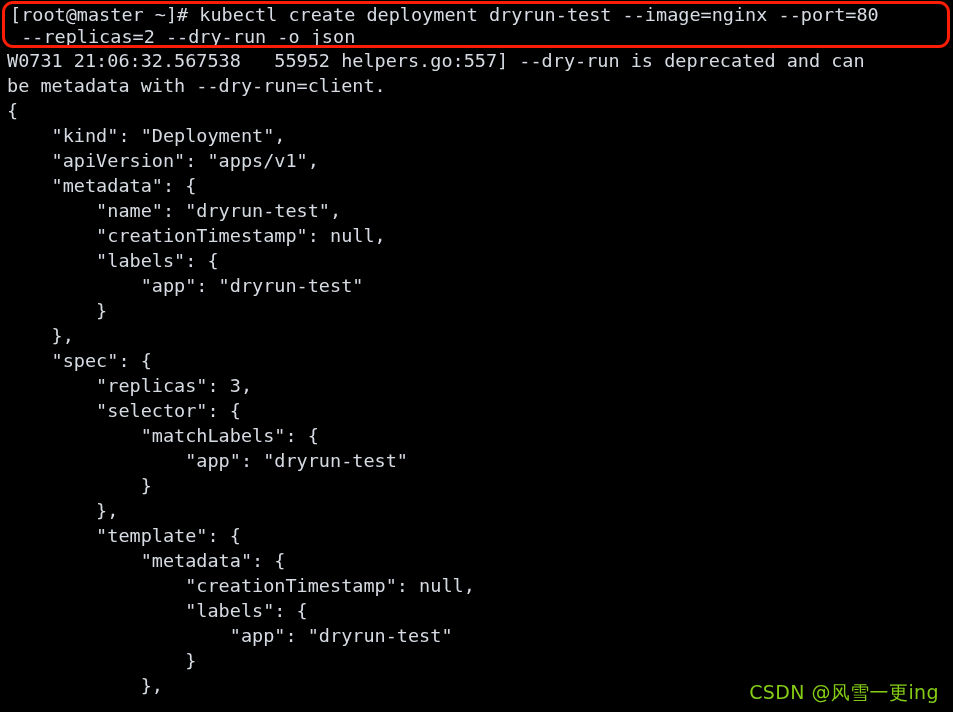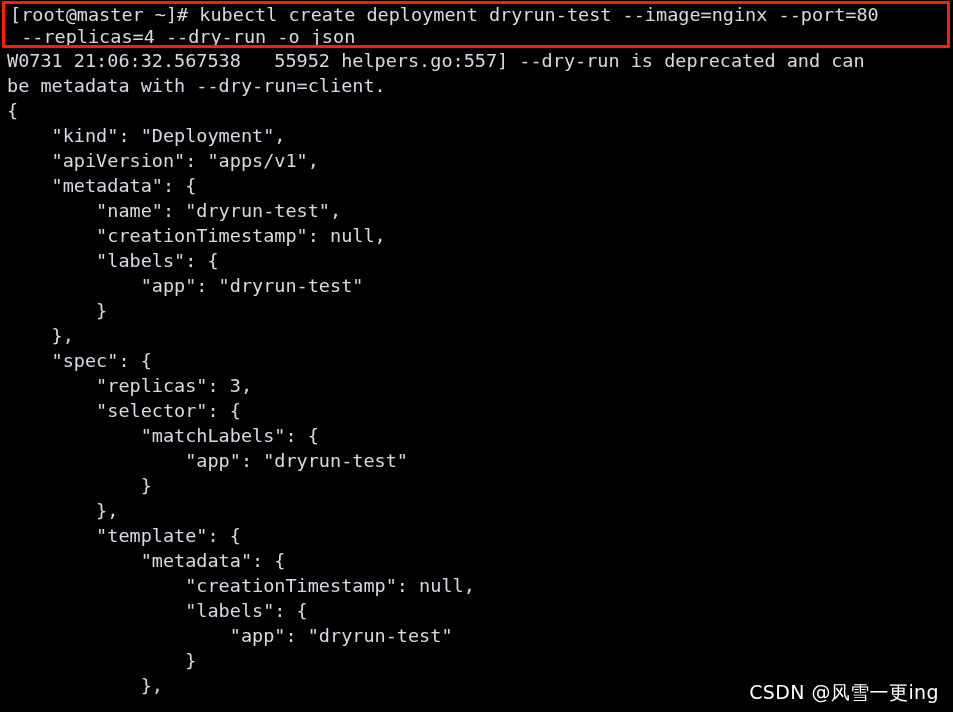--- a/index.html
+++ b/index.html
@@ -36,21 +36,21 @@
   }
 
   
   #command-block {
     position: absolute;
     left: 2px;
     top: 1px;
     width: 948px;
     height: 47px;
     border: 3px solid #fb1d05;
-    border-radius: 1px;
+    border-radius: 11px;
     box-sizing: border-box;
     padding: 0;
     overflow: hidden;
   }
   #command-block .term-line {
     padding-left: 5px;
     height: 22px;
     line-height: 22px;
   }
   #command-block .term-line:first-child {
@@ -61,36 +61,36 @@
     position: absolute;
     left: 0;
     top: 48px;
     width: 953px;
   }
 
   .watermark {
     position: absolute;
     right: 14px;
     bottom: 6px;
-    color: #ffffff;
+    color: #84cc16;
     font-family: "DejaVu Sans", "Liberation Sans", sans-serif;
     font-size: 19px;
     letter-spacing: 0.4px;
     white-space: pre;
     user-select: none;
   }
 </style>
 </head>
 <body>
 
 <div id="terminal">
 
   <div id="command-block">
     <div class="term-line">[root@master ~]# kubectl create deployment dryrun-test --image=nginx --port=80</div>
-    <div class="term-line"> --replicas=4 --dry-run -o json</div>
+    <div class="term-line"> --replicas=2 --dry-run -o json</div>
   </div>
 
   <div id="output-block">
       <div class="term-line">W0731 21:06:32.567538   55952 helpers.go:557] --dry-run is deprecated and can</div>
       <div class="term-line">be metadata with --dry-run=client.</div>
       <div class="term-line">{</div>
       <div class="term-line">    "kind": "Deployment",</div>
       <div class="term-line">    "apiVersion": "apps/v1",</div>
       <div class="term-line">    "metadata": {</div>
       <div class="term-line">        "name": "dryrun-test",</div>

